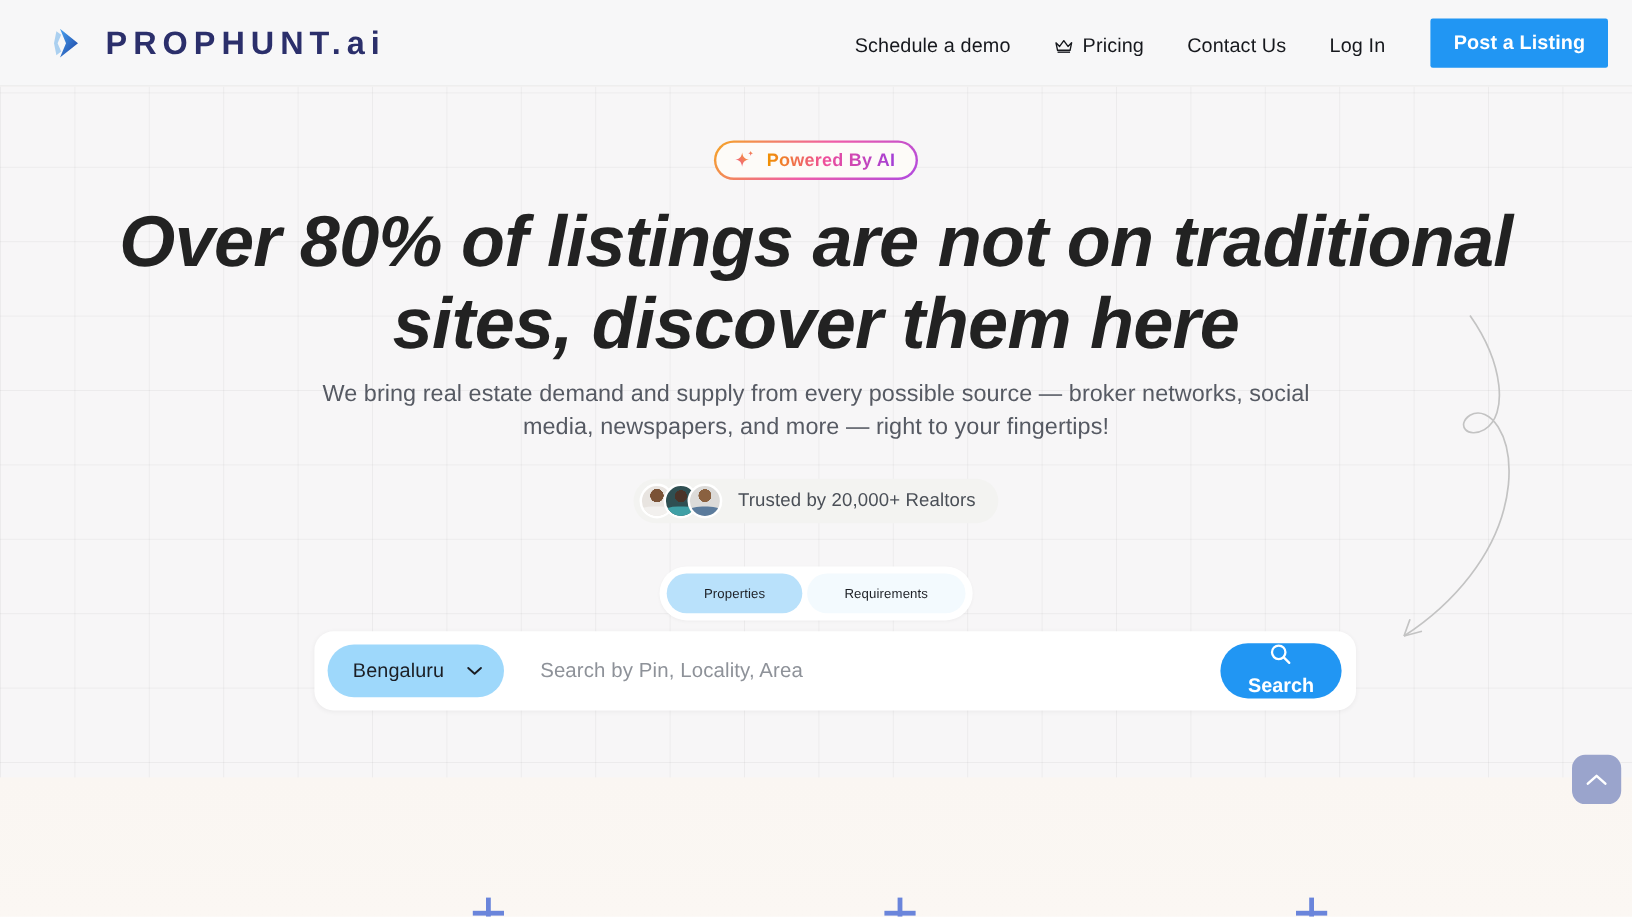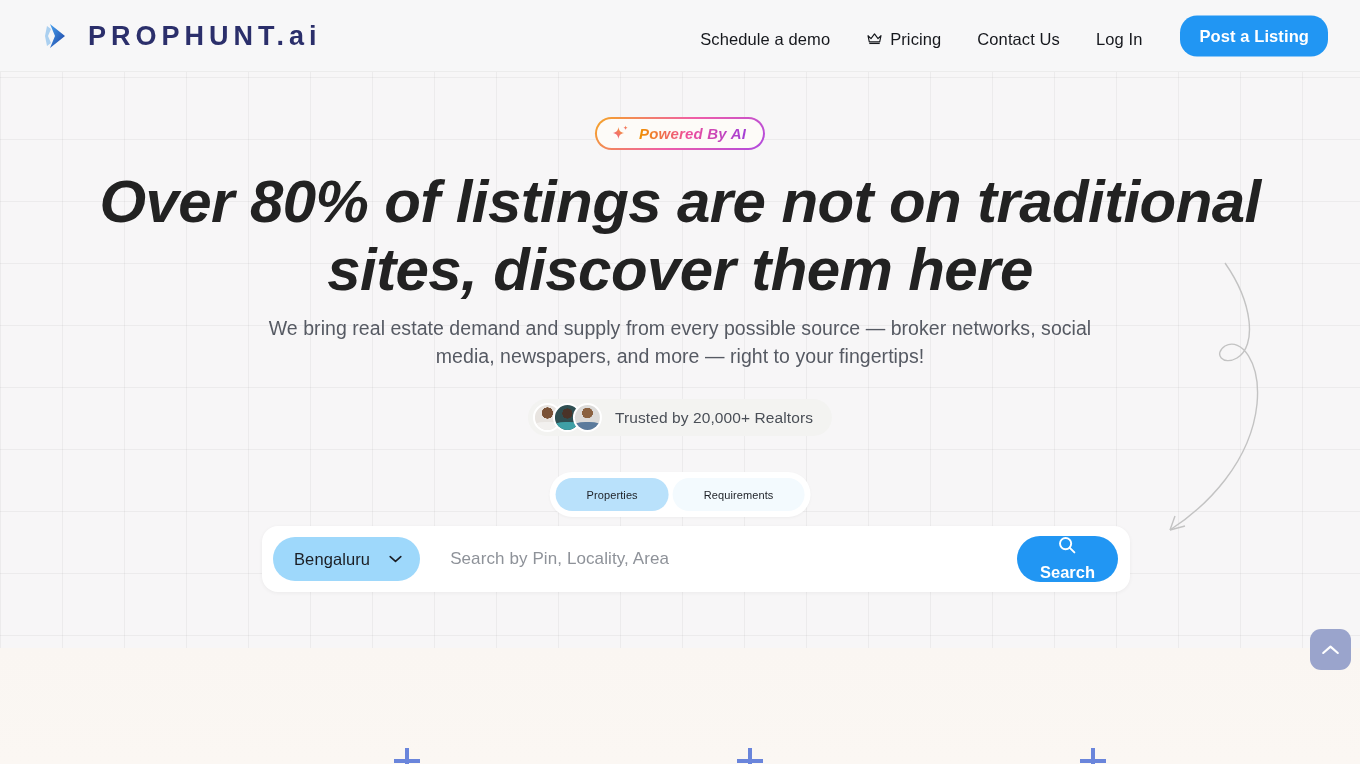--- a/index.html
+++ b/index.html
@@ -72,27 +72,27 @@
     white-space: nowrap;
     cursor: pointer;
     display: flex;
     align-items: center;
     gap: 7px;
     letter-spacing: 0.1px;
   }
   .crown-icon { display: block; }
   .nav-cta {
     margin-left: 20px;
-    margin-right: 24px;
+    margin-right: 12px;
     background: #2196f3;
     color: #ffffff;
     font-size: 16.5px;
     font-weight: 700;
     padding: 11px 19px;
-    border-radius: 17px;
+    border-radius: 2px;
     border: none;
     cursor: pointer;
     white-space: nowrap;
     font-family: "Liberation Sans", sans-serif;
     letter-spacing: 0.1px;
   }
 
   
   .hero {
     position: absolute;
@@ -131,21 +131,20 @@
     cursor: default;
   }
   .ai-badge-inner {
     height: 29px;
     border-radius: 999px;
     background: #fdfbf8;
     display: flex;
     align-items: center;
     gap: 9px;
     padding: 0 17px 0 14px;
-    font-style: italic;
   }
   .ai-badge-text {
     font-size: 15px;
     font-weight: 700;
     background: linear-gradient(90deg,#f09100 0%,#ef4e9b 45%,#a33fd6 100%);
     -webkit-background-clip: text;
     background-clip: text;
     color: transparent;
     white-space: nowrap;
     letter-spacing: 0.2px;

